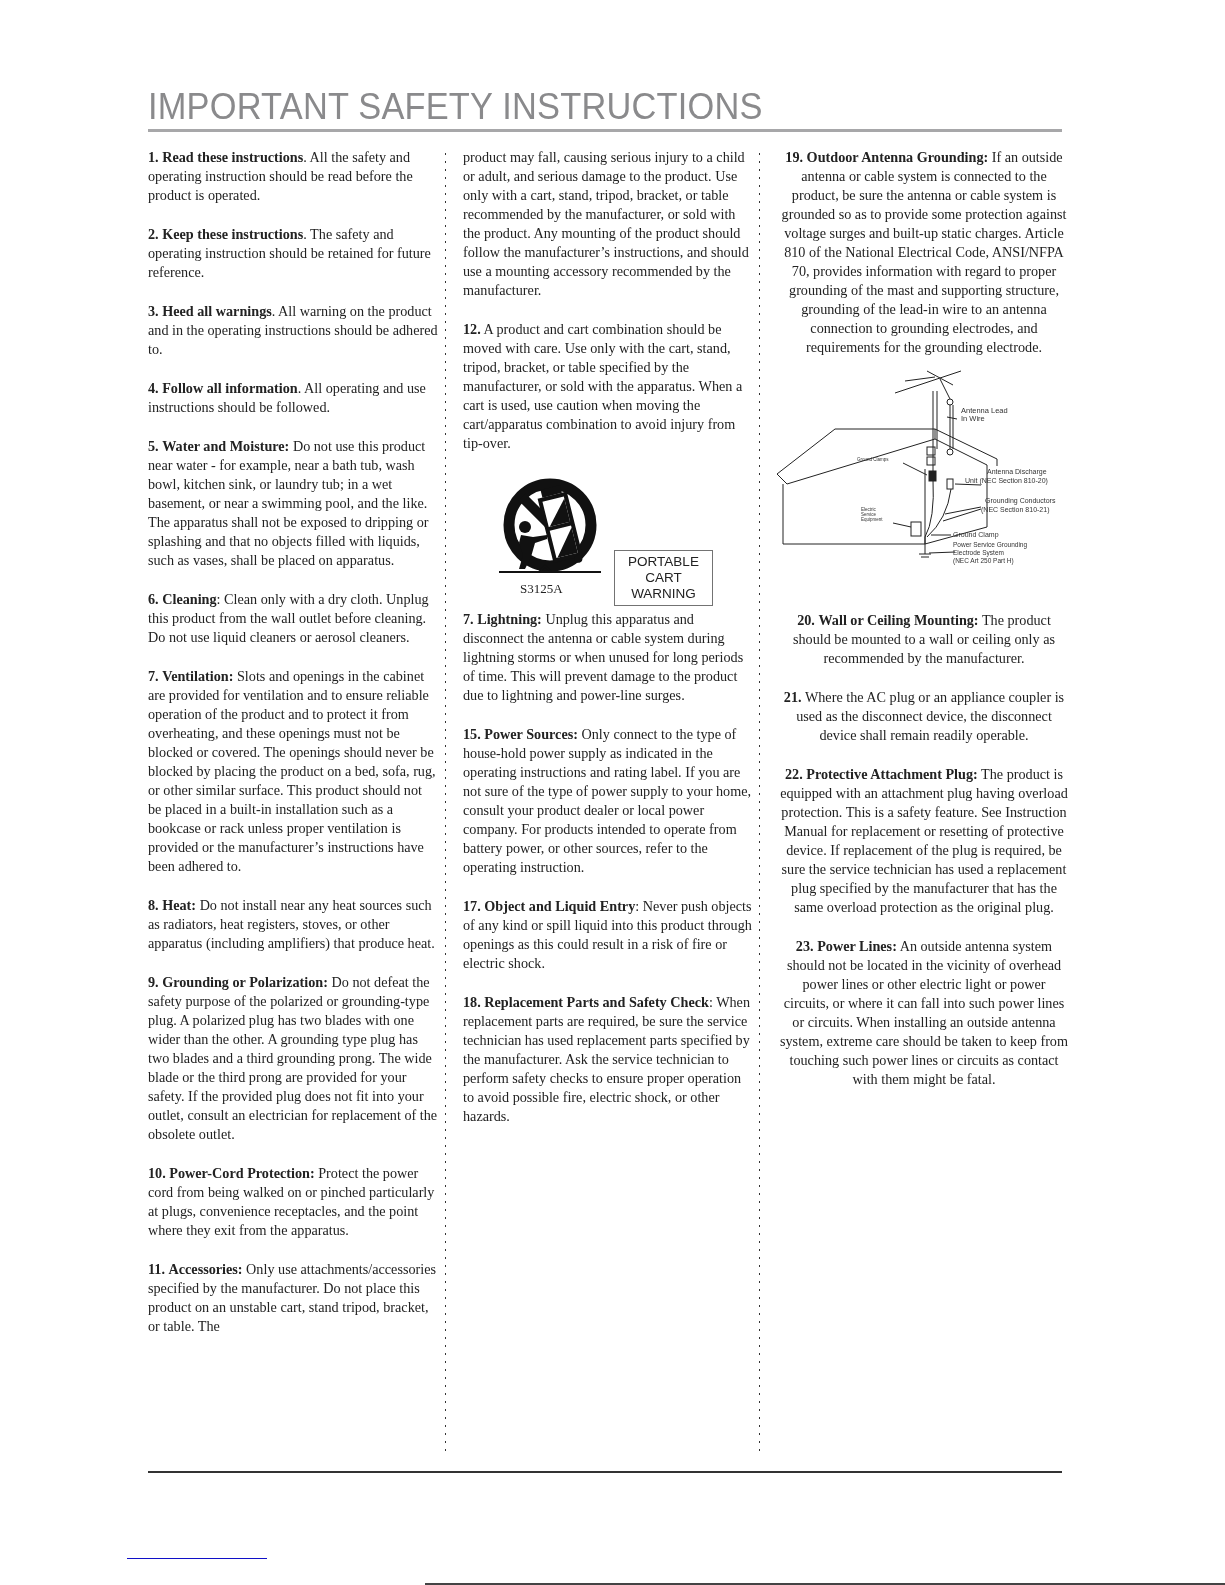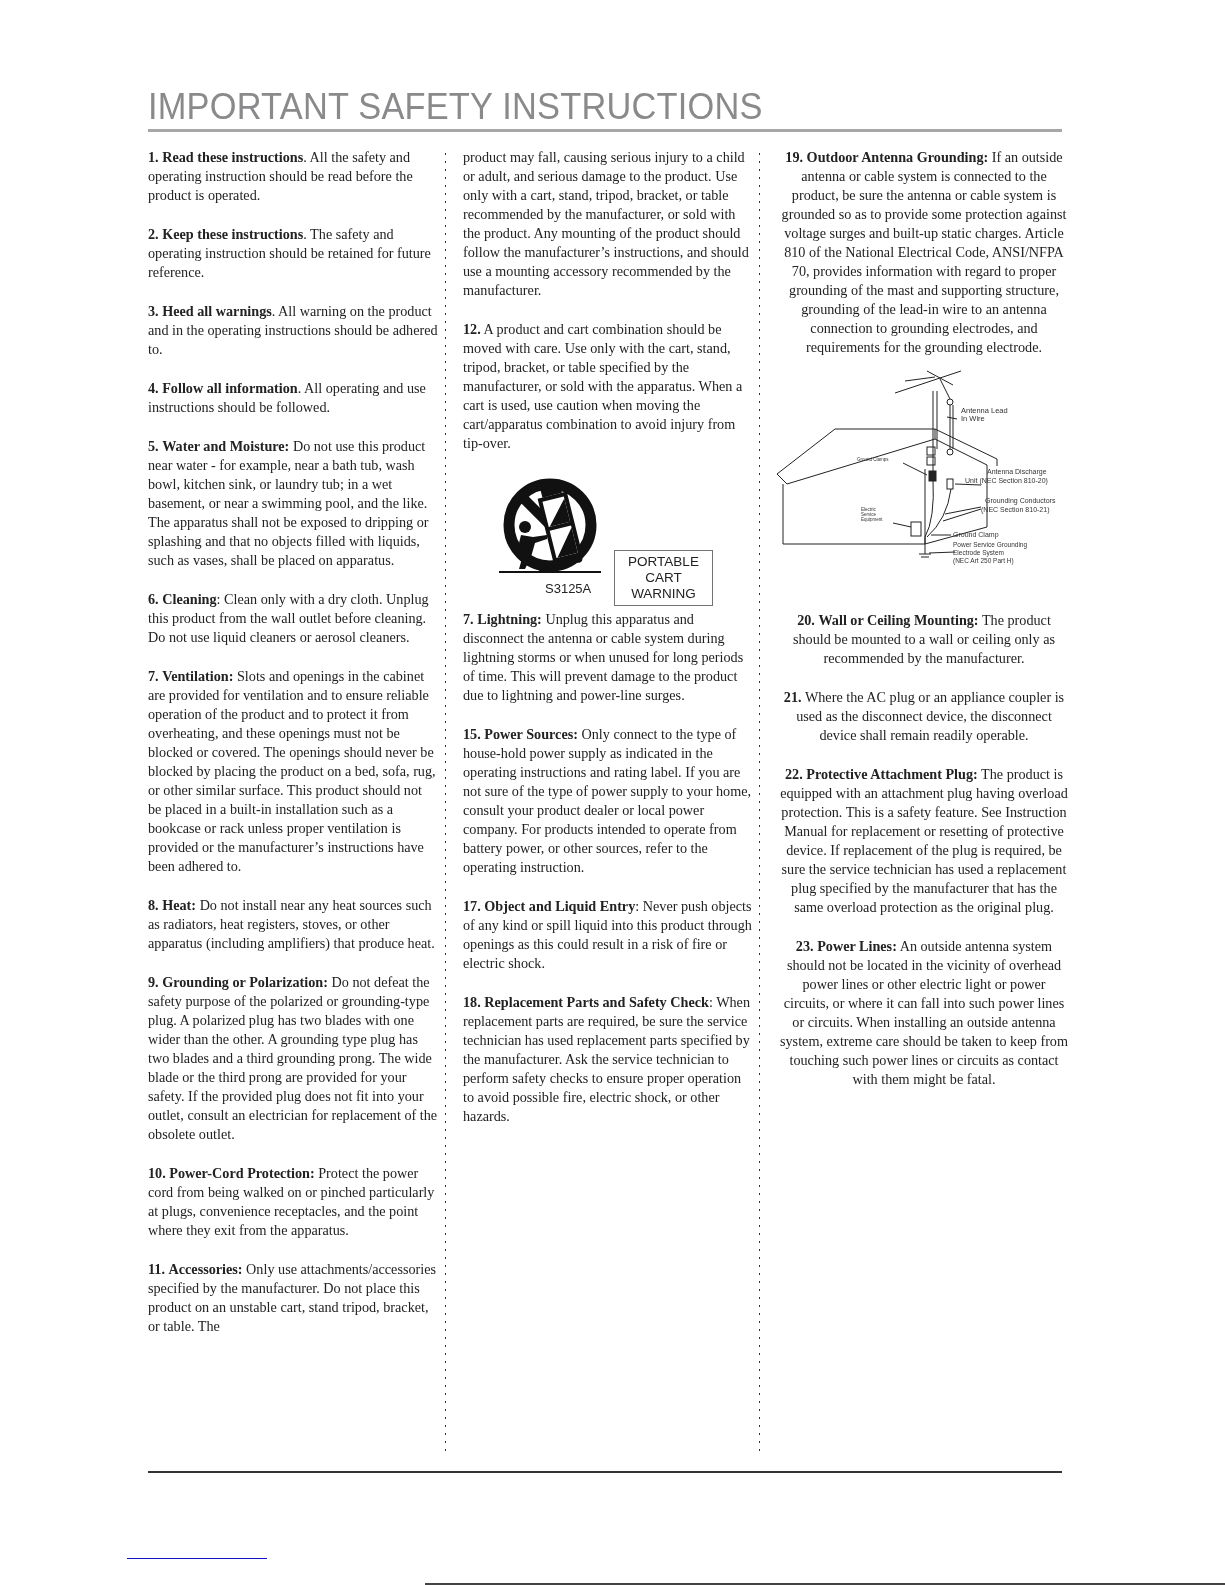--- a/index.html
+++ b/index.html
@@ -12,21 +12,21 @@
   .col3 { left:779px;text-align:center; }
   .item { margin:0 0 20px 0; }
   .item b { font-weight:bold; }
   .sep { position:absolute; top:150px; width:3px; height:1305px; background-image:radial-gradient(circle, #333 0.9px, transparent 1.1px); background-size:3px 8px; background-repeat:repeat-y; }
   .sep1 { left:444px; }
   .sep2 { left:758px; }
   .bottom-rule { position:absolute; left:148px; top:1471px; width:914px; height:1.5px; background:#333; }
   .figure-cart { position:relative; height:115px; margin:16px 0 20px 0; }
   .cart-icon { position:absolute; left:32px; top:8px; width:110px; height:102px; }
   .cart-label { position:absolute; left:151px; top:33px; width:97px; border:1px solid #737373; text-align:center; font-family:"Liberation Sans", sans-serif; font-size:13.5px; line-height:16px; padding:3px 0; color:#222;margin-top:48px; }
-  .cart-code { position:absolute; left:82px; top:110px; font-family:Liberation Sans, sans-serif; font-size:13px; color:#222; }
+  .cart-code { position:absolute; left:57px; top:110px; font-family:Liberation Serif, serif; font-size:13px; color:#222; }
   .figure-antenna { position:relative; height:220px; margin:12px 0 22px 0; }
   .figure-antenna svg { position:absolute; left:-4px; top:0; }
   .ant-lbl { font-family:"Liberation Sans", sans-serif; fill:#333; }
   .artifact-blue { position:absolute; left:127px; top:1558px; width:140px; height:1px; background:#1010c8; }
   .artifact-bar { position:absolute; left:425px; top:1583px; width:800px; height:2px; background:#444; }
 </style>
 </head>
 <body>
 
 <div class="title">IMPORTANT SAFETY INSTRUCTIONS</div>

